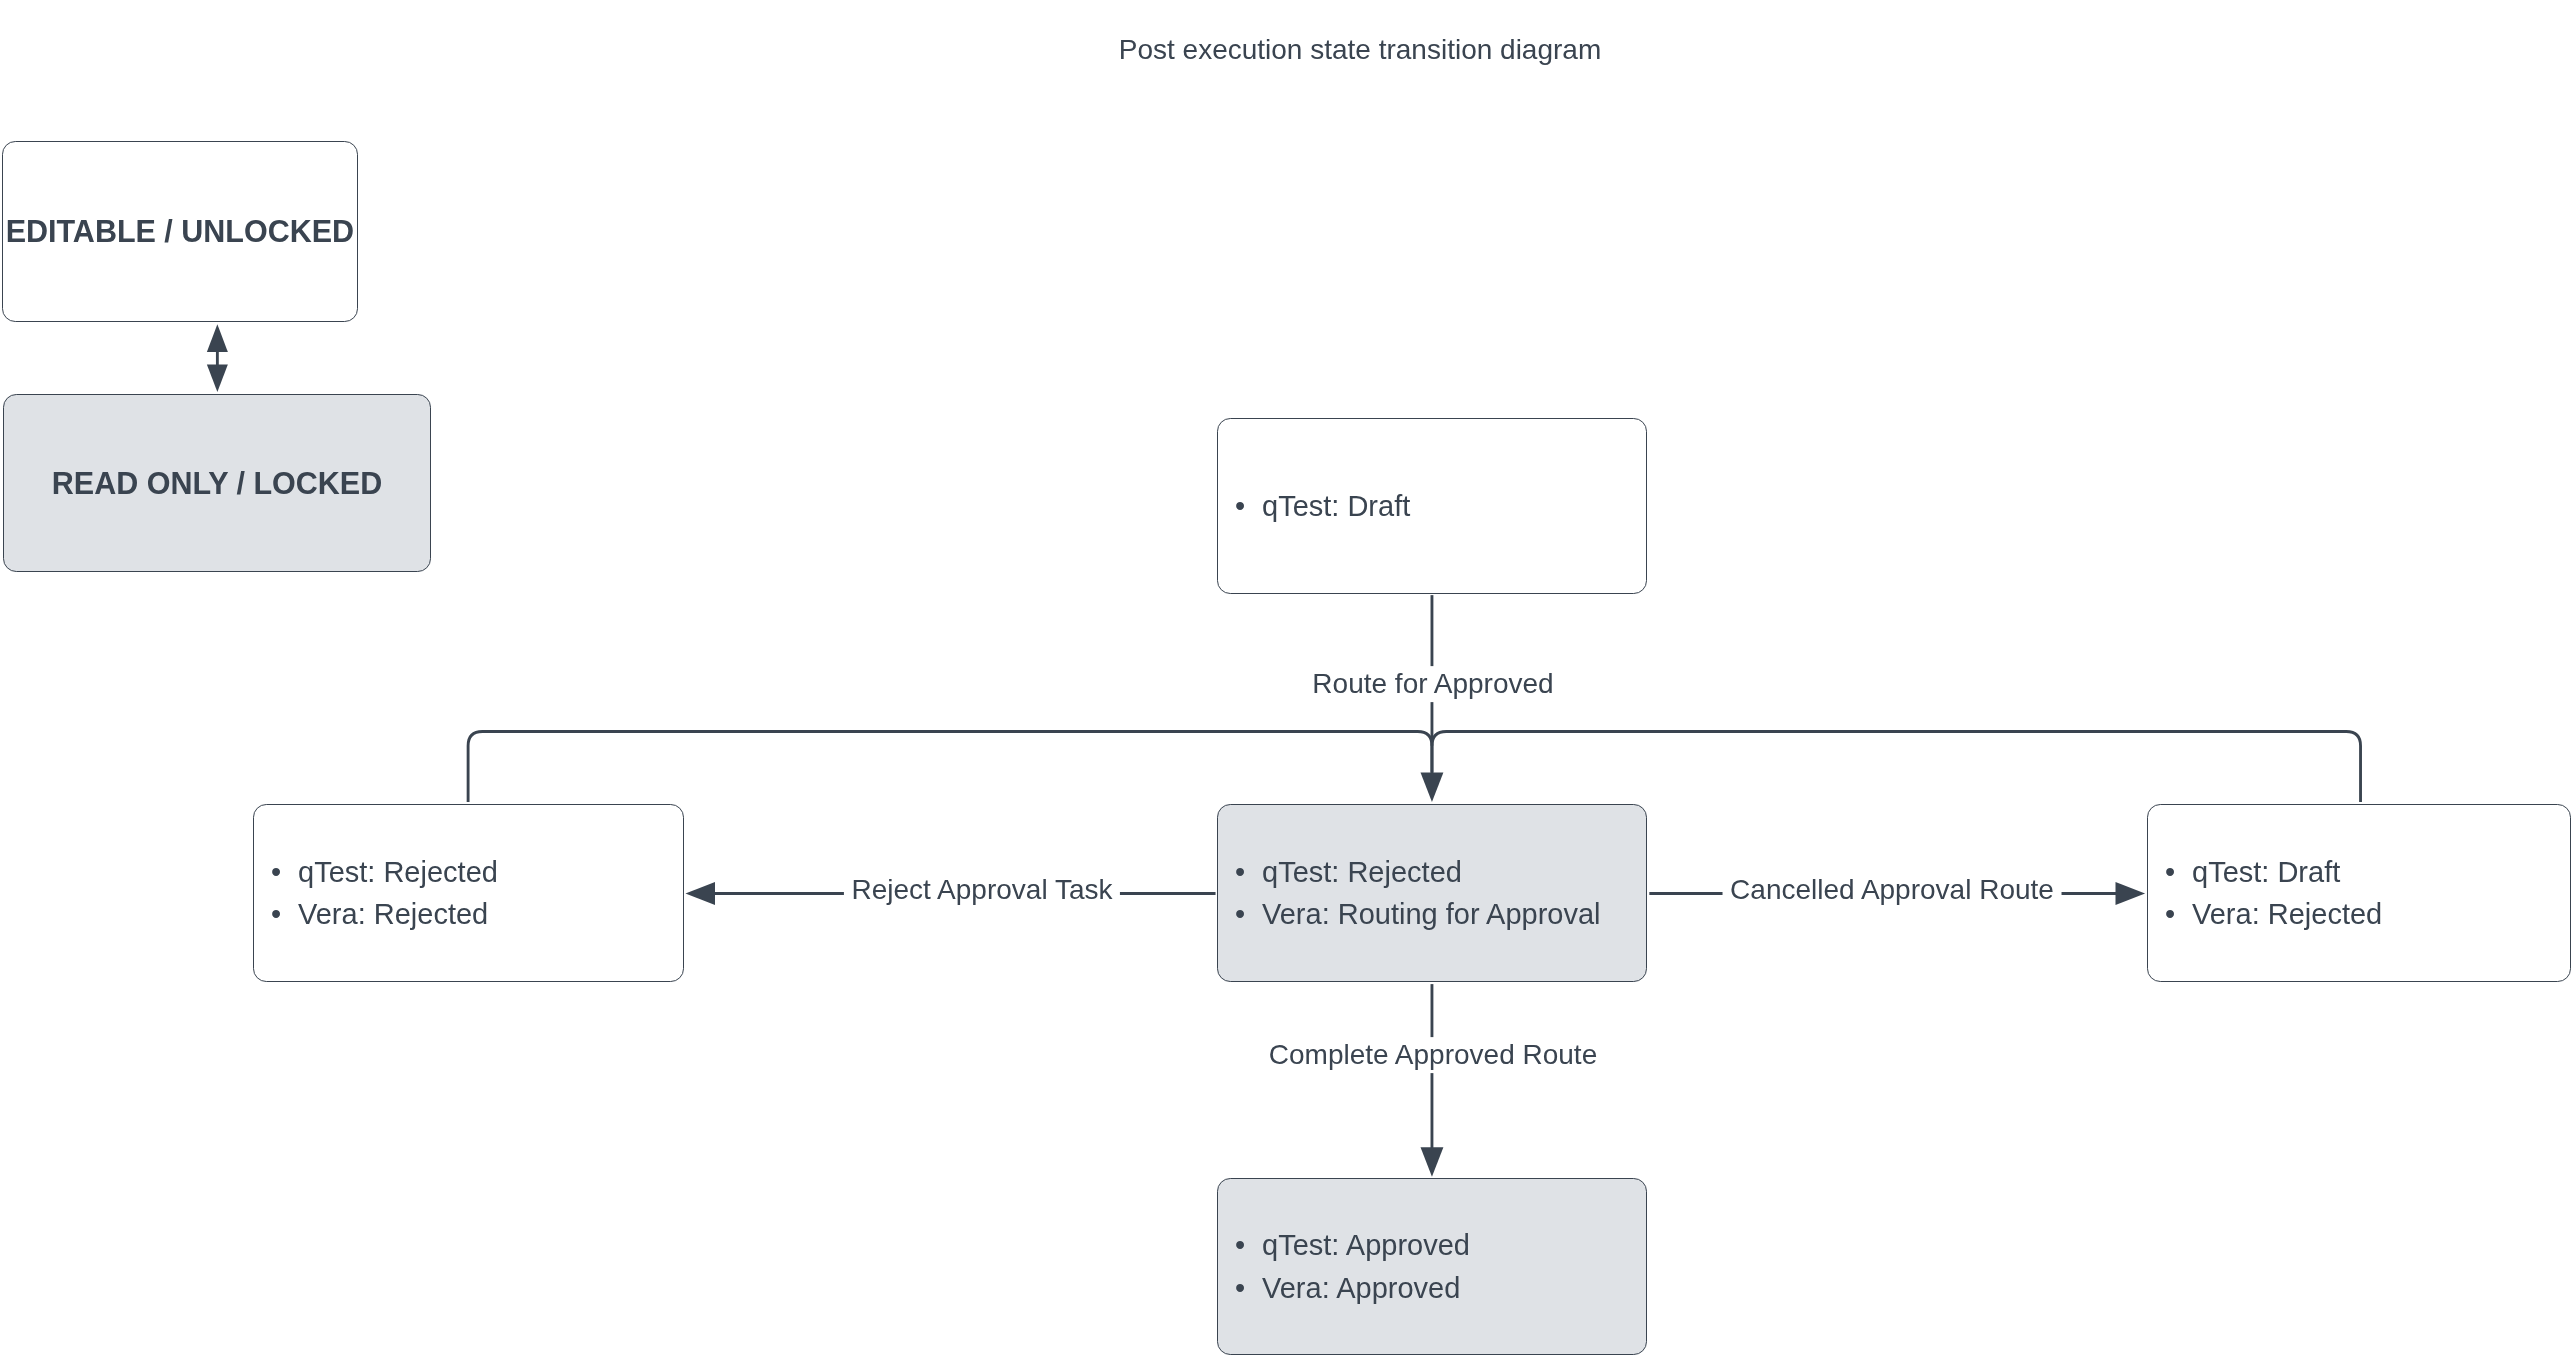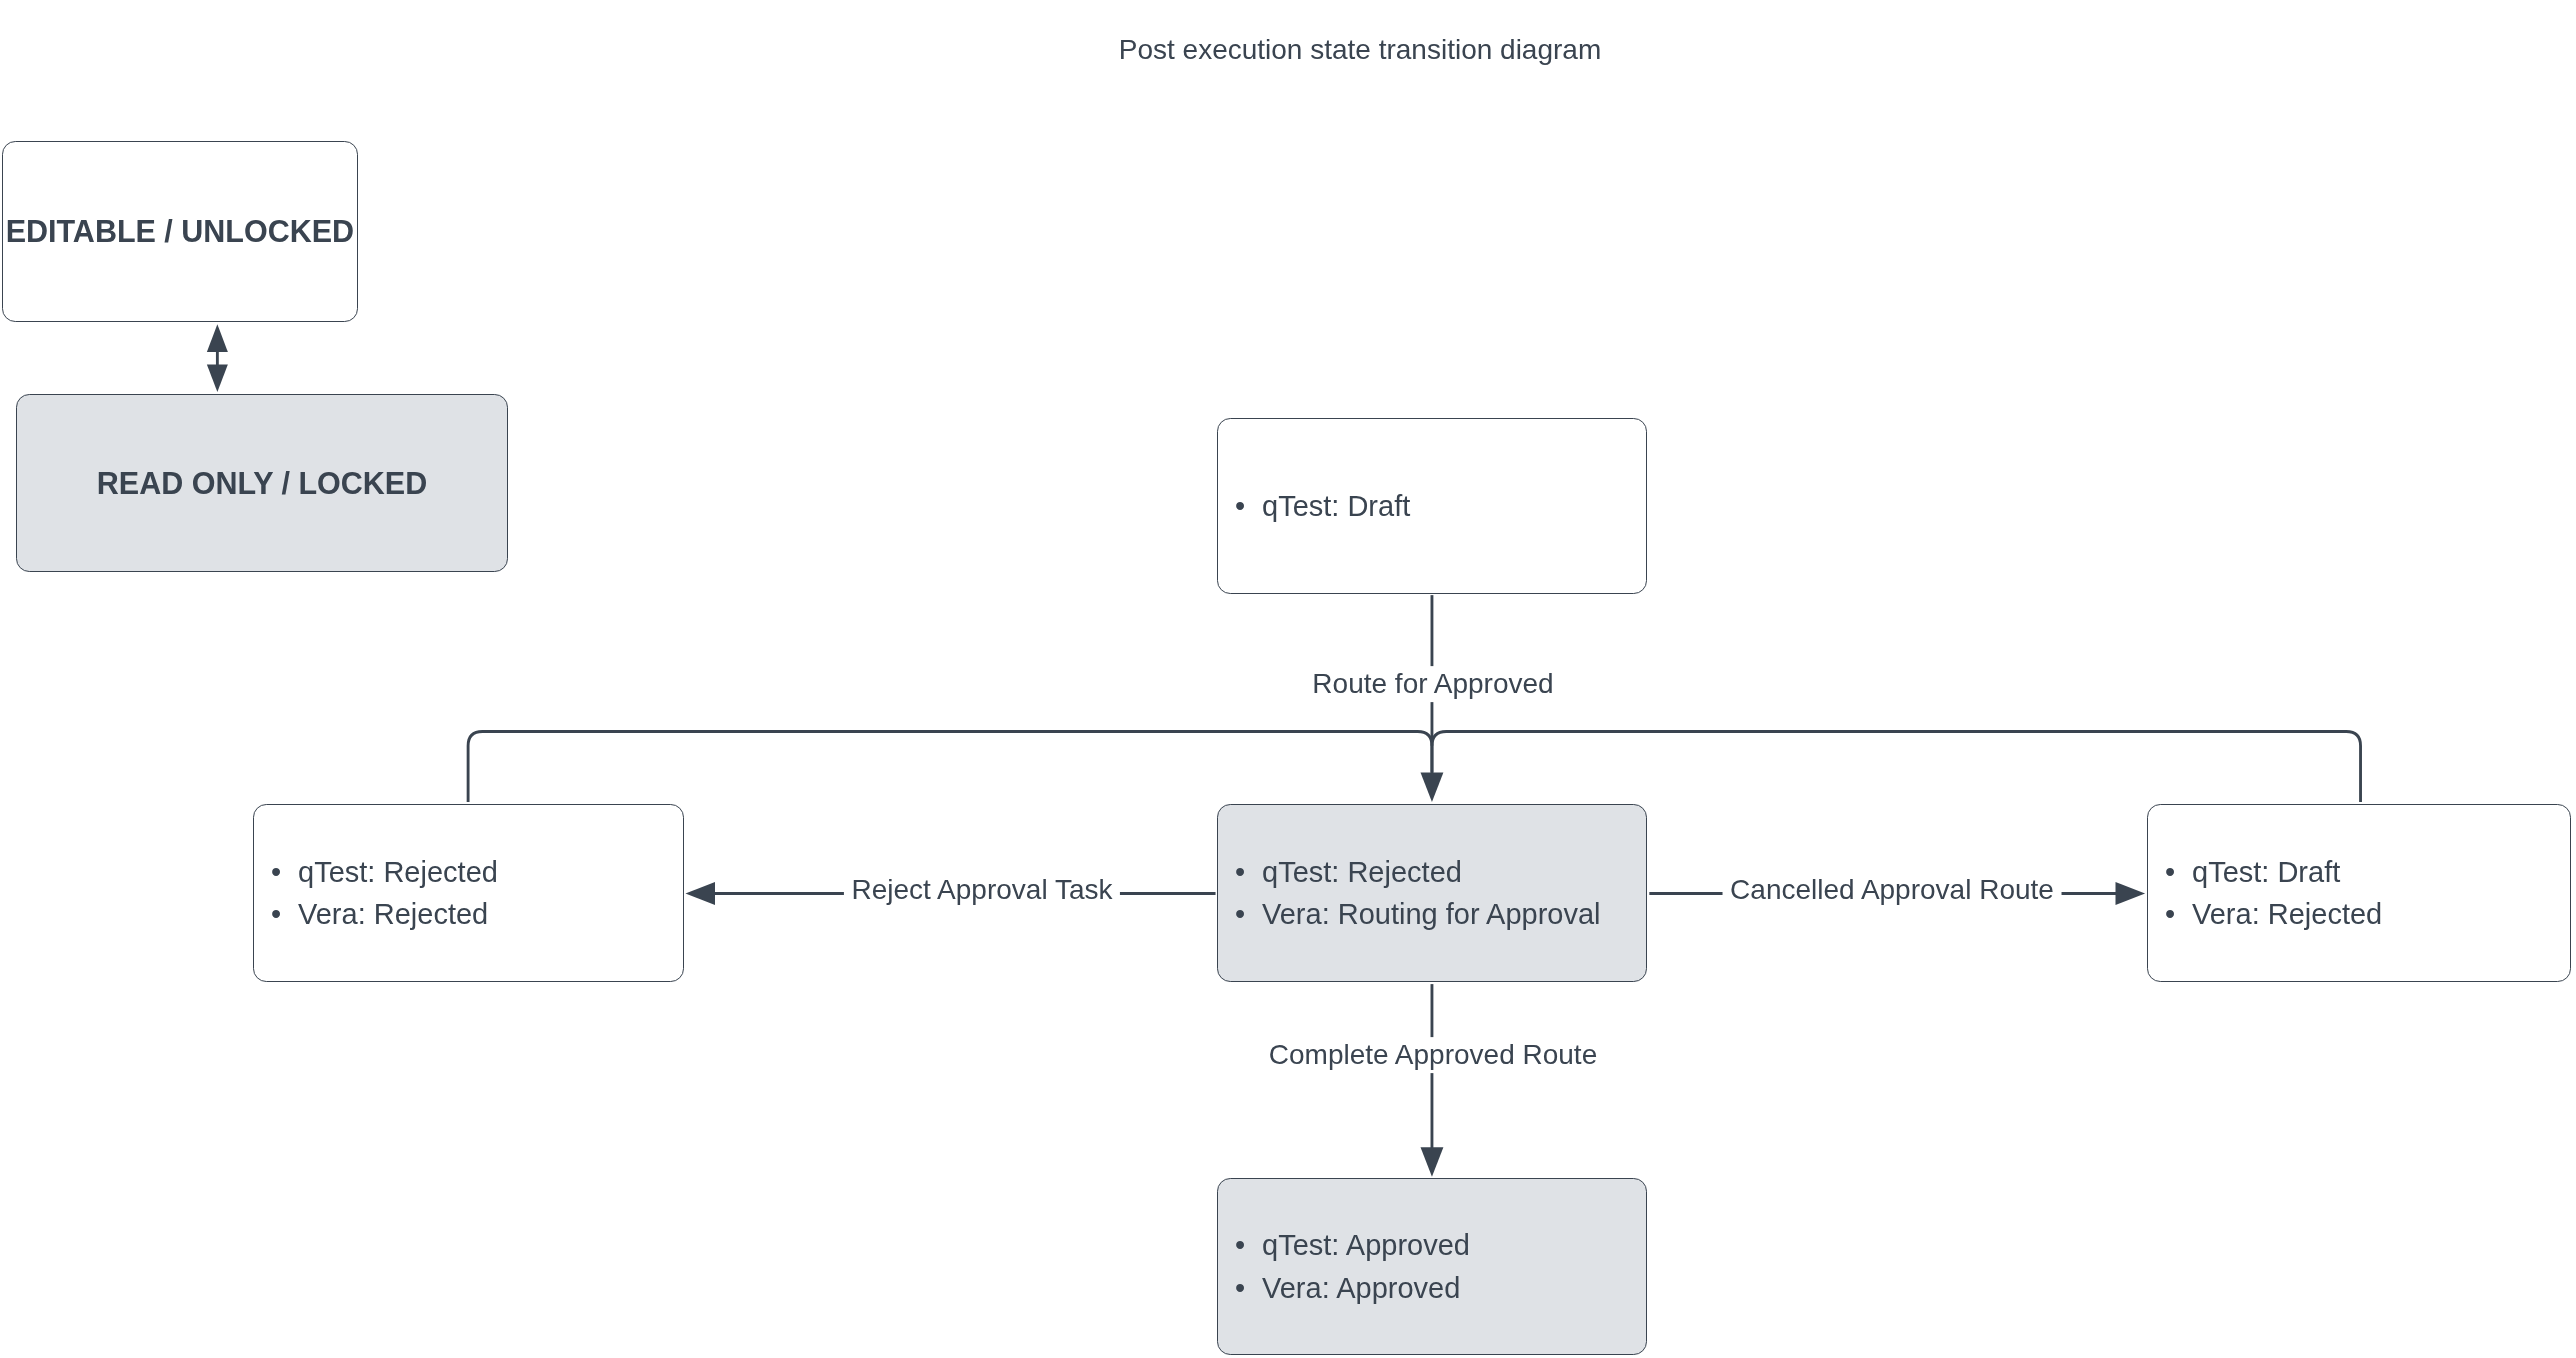--- a/index.html
+++ b/index.html
@@ -109,21 +109,21 @@
     <line class="edge" x1="1502" y1="1032" x2="1502" y2="1205"></line>
     <polygon class="arrowhead" points="1502,1234 1490,1203 1514,1203"></polygon>
   </svg>
 
   <div class="diagram-title">Post execution state transition diagram</div>
 
   <div class="node legend-node" style="left:1.9px;top:141px;width:356px;height:181px;">
     <span>EDITABLE / UNLOCKED</span>
   </div>
 
-  <div class="node legend-node gray" style="left:16px;top:394px;width:492px;height:178px;justify-content:center;">
+  <div class="node legend-node gray" style="left:3px;top:394px;width:428px;height:178px;justify-content:center;">
     <span>READ ONLY / LOCKED</span>
   </div>
 
   <div class="node" style="left:1217px;top:418px;width:430px;height:176px;">
     <div class="bullet-list">
       <div class="bullet-item">
         <span class="bullet">•</span>
         <span>qTest: Draft</span>
       </div>
     </div>

